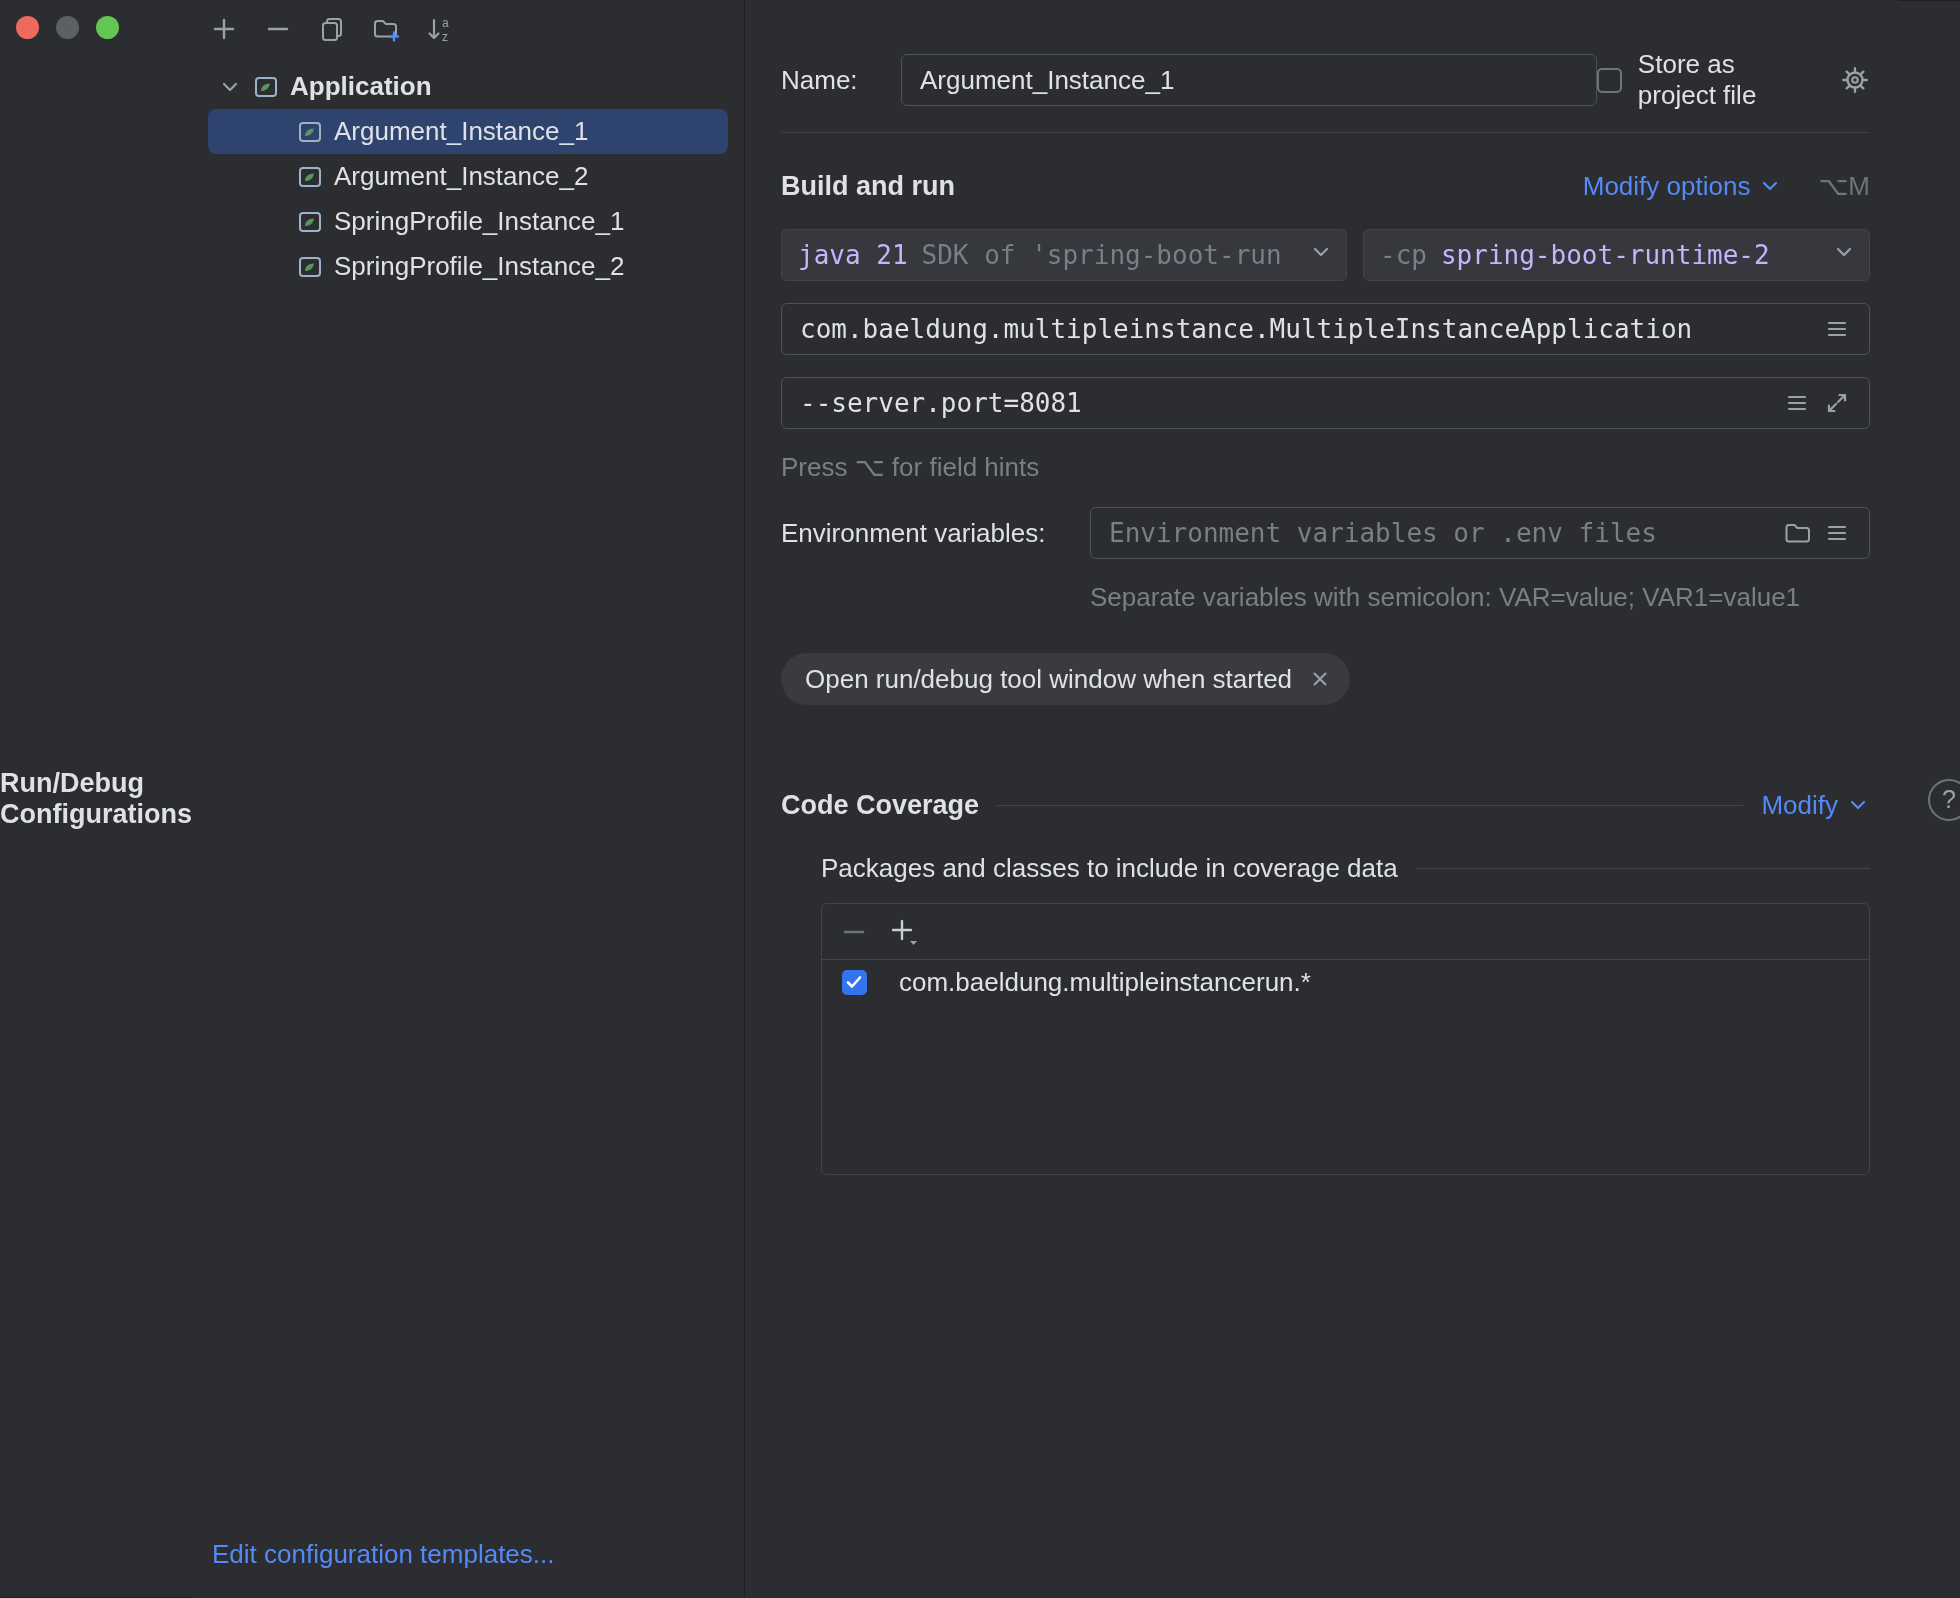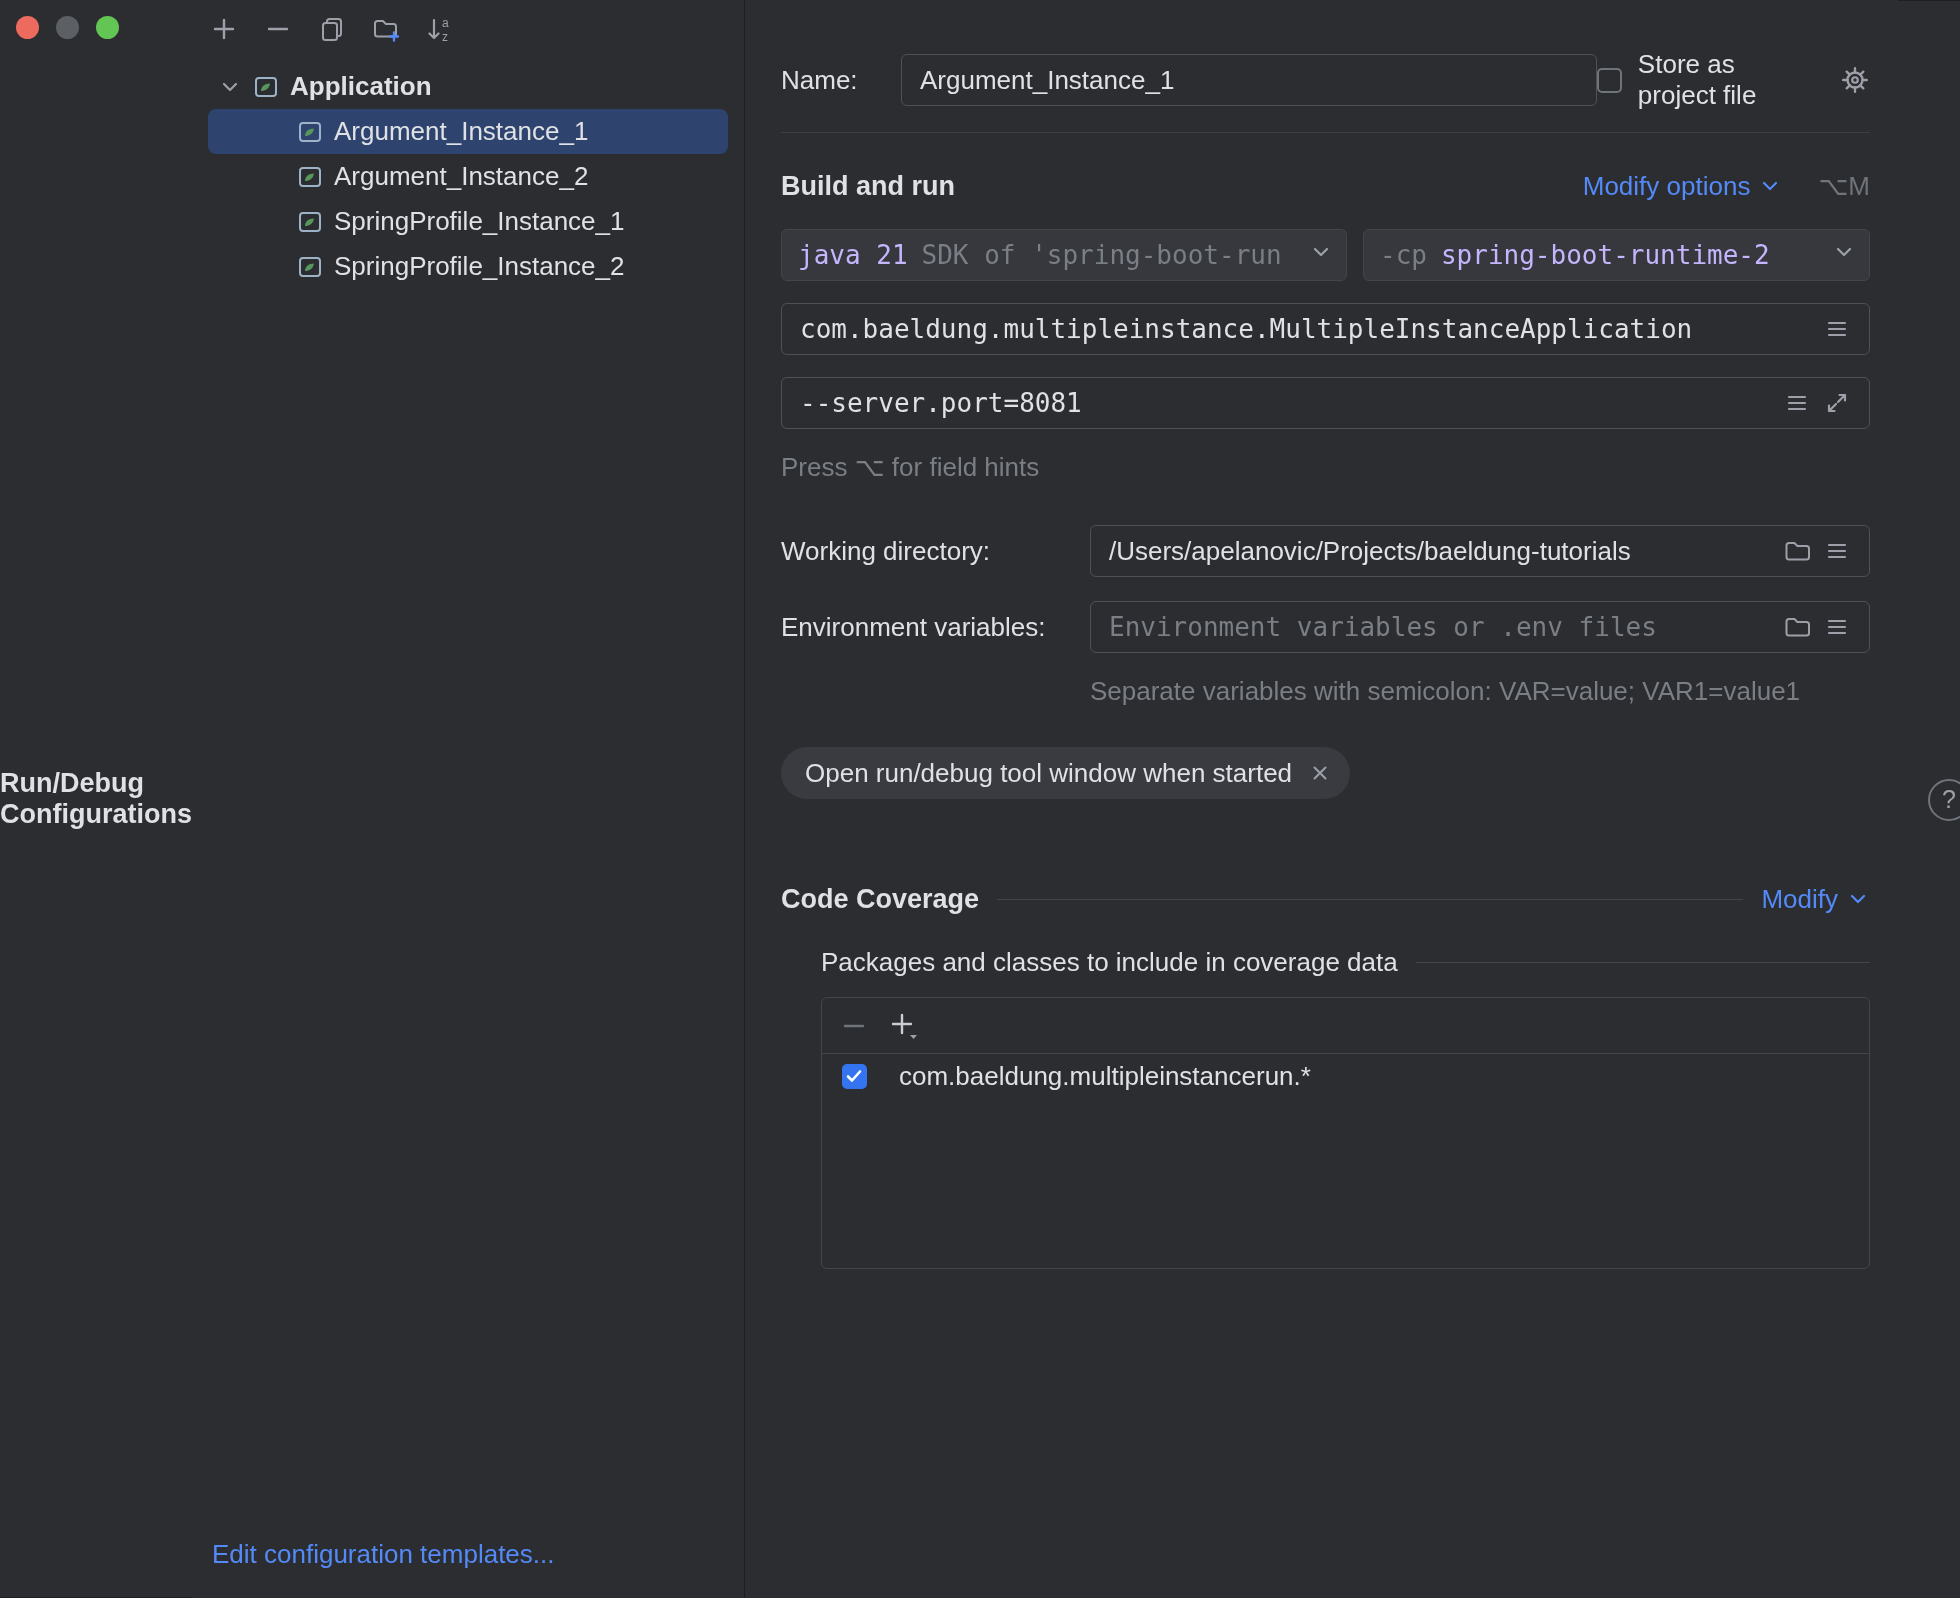--- a/index.html
+++ b/index.html
@@ -295,36 +295,20 @@
         </span>
         <span class="ficon">
           <svg width="28" height="28" viewBox="0 0 28 28">
               <path d="M16.5 6H22v5.5M22 6l-7 7M11.5 22H6v-5.5M6 22l7-7" stroke="#9da0a8" stroke-width="2.2" fill="none" stroke-linecap="round" stroke-linejoin="round"></path>
             </svg>
         </span>
       </div>
 
       <div class="hint">Press ⌥ for field hints</div>
 
-      <div class="form-row wd-row">
-        <span class="row-label">Working directory:</span>
-        <div class="field">
-          <input class="sans" value="/Users/apelanovic/Projects/baeldung-tutorials" style="">
-          <span class="ficon">
-            <svg width="28" height="28" viewBox="0 0 28 28">
-                <path d="M3.5 8.5C3.5 7.1 4.6 6 6 6h5.4l3 3h9.1c1.4 0 2.5 1.1 2.5 2.5V20c0 1.4-1.1 2.5-2.5 2.5H6c-1.4 0-2.5-1.1-2.5-2.5V8.5z" stroke="#9da0a8" stroke-width="2" fill="none"></path>
-              </svg>
-          </span>
-          <span class="ficon">
-            <svg width="28" height="28" viewBox="0 0 28 28">
-                <path d="M6 8h16M6 14h16M6 20h16" stroke="#9da0a8" stroke-width="2.2" stroke-linecap="round"></path>
-              </svg>
-          </span>
-        </div>
-      </div>
 
       <div class="form-row env-row">
         <span class="row-label">Environment variables:</span>
         <div class="field">
           <input placeholder="Environment variables or .env files" style="">
           <span class="ficon">
             <svg width="28" height="28" viewBox="0 0 28 28">
                 <path d="M3.5 8.5C3.5 7.1 4.6 6 6 6h5.4l3 3h9.1c1.4 0 2.5 1.1 2.5 2.5V20c0 1.4-1.1 2.5-2.5 2.5H6c-1.4 0-2.5-1.1-2.5-2.5V8.5z" stroke="#9da0a8" stroke-width="2" fill="none"></path>
               </svg>
           </span>

